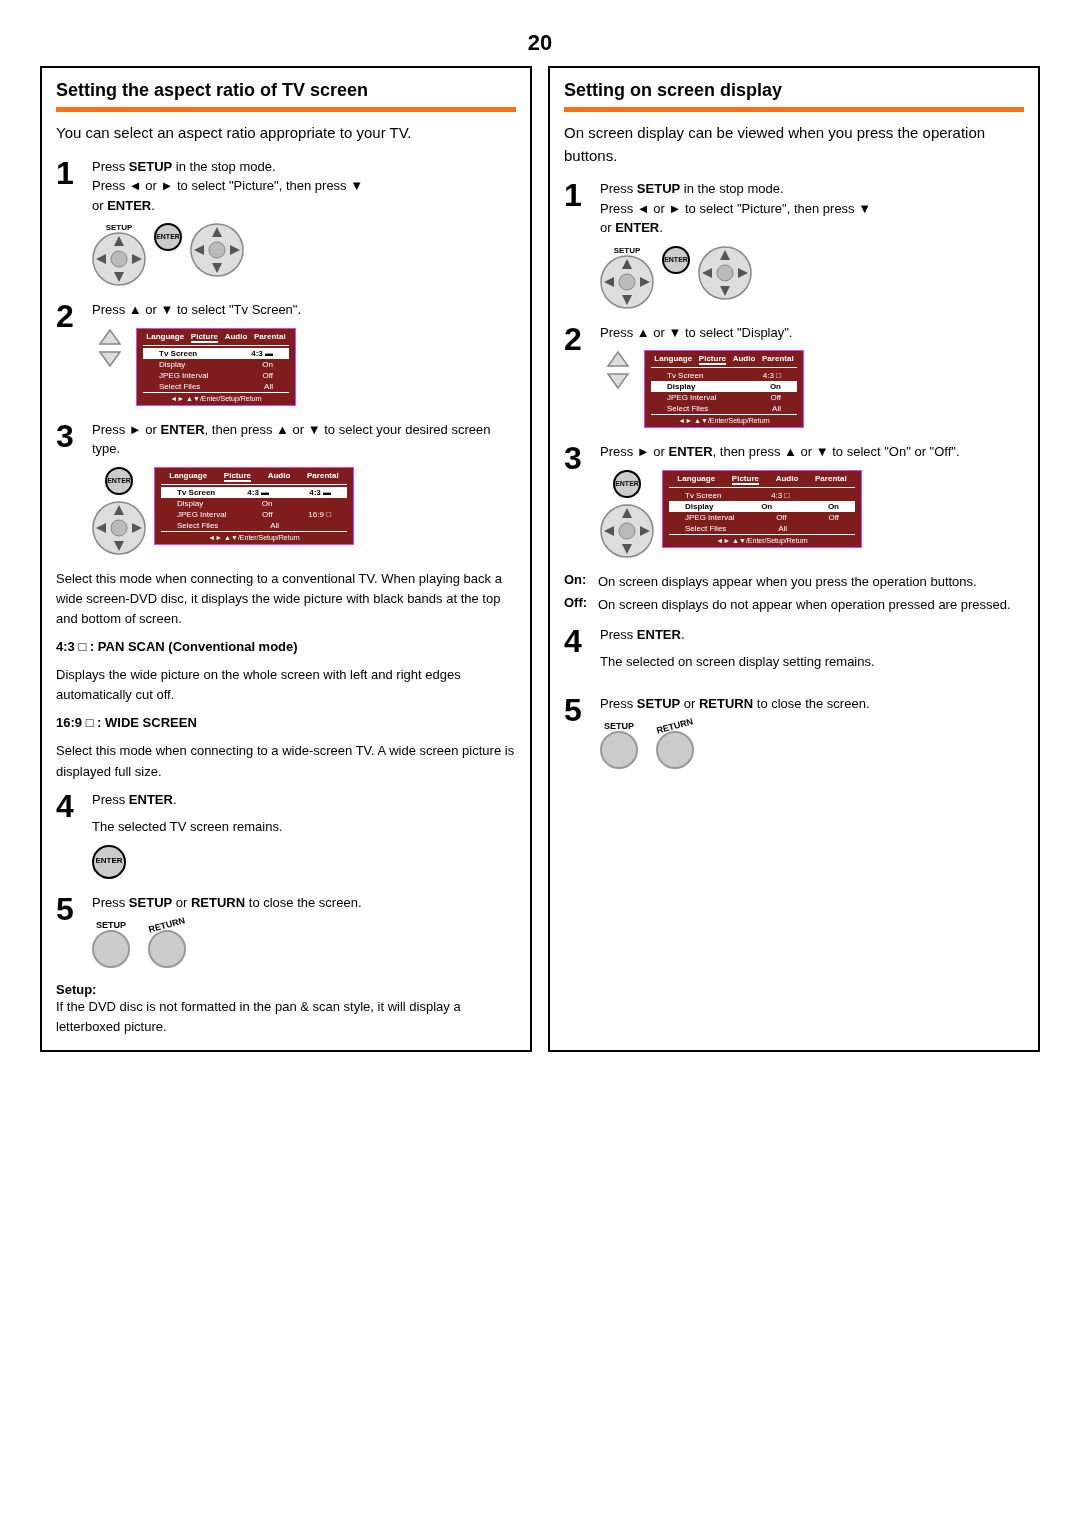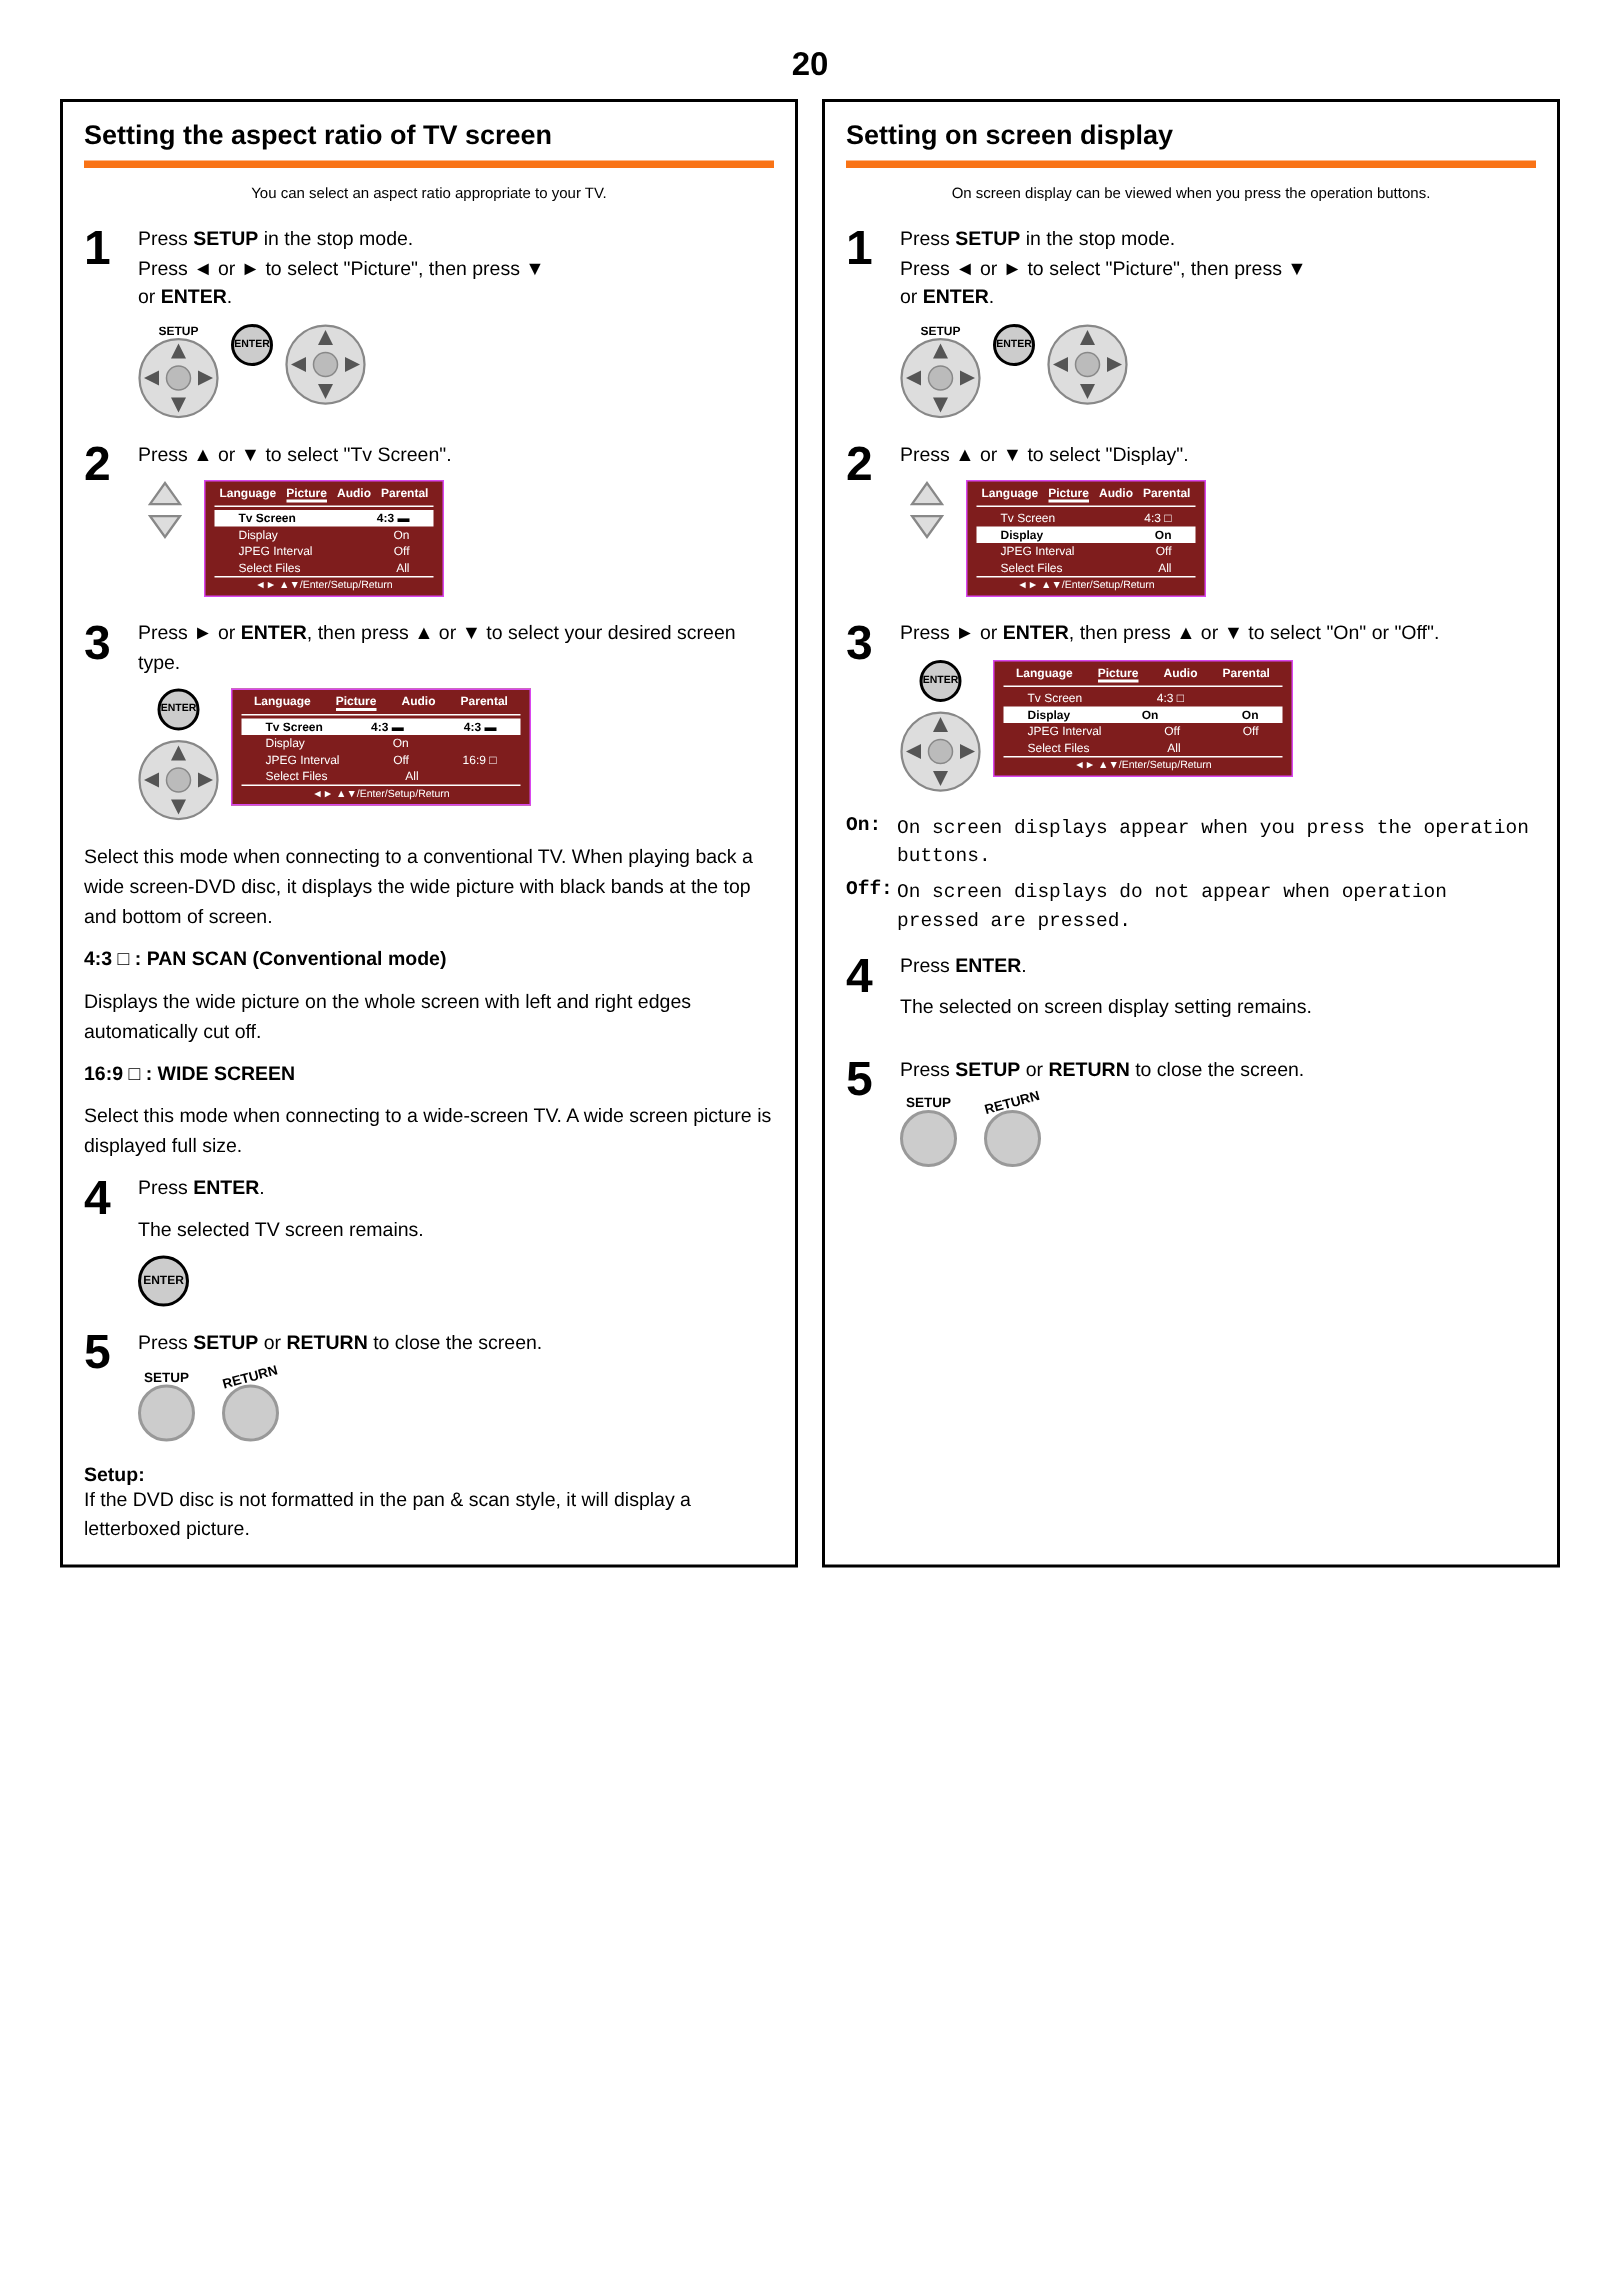--- a/index.html
+++ b/index.html
@@ -28,24 +28,23 @@
       padding: 12px 14px 14px 14px;
     }
     .section-title {
       font-size: 18px;
       font-weight: bold;
       border-bottom: 5px solid #f97316;
       padding-bottom: 6px;
       margin-bottom: 10px;
     }
     .intro-text {
-      font-size: 10px;
+      font-size: 15px;
       margin-bottom: 12px;
       line-height: 1.5;
-      text-align: center;
     }
     .step {
       display: flex;
       align-items: flex-start;
       margin-bottom: 14px;
       gap: 10px;
     }
     .step-number {
       font-size: 32px;
       font-weight: bold;
@@ -156,21 +155,20 @@
       display: block;
     }
     .return-label {
       font-size: 9px;
       font-weight: bold;
       transform: rotate(-15deg);
       display: inline-block;
     }
     .on-off-section {
       margin: 8px 0;
-      font-family: Liberation Mono, monospace;
     }
     .on-off-row {
       display: flex;
       gap: 4px;
       margin-bottom: 4px;
     }
     .on-off-label {
       font-size: 13px;
       font-weight: bold;
       min-width: 30px;

